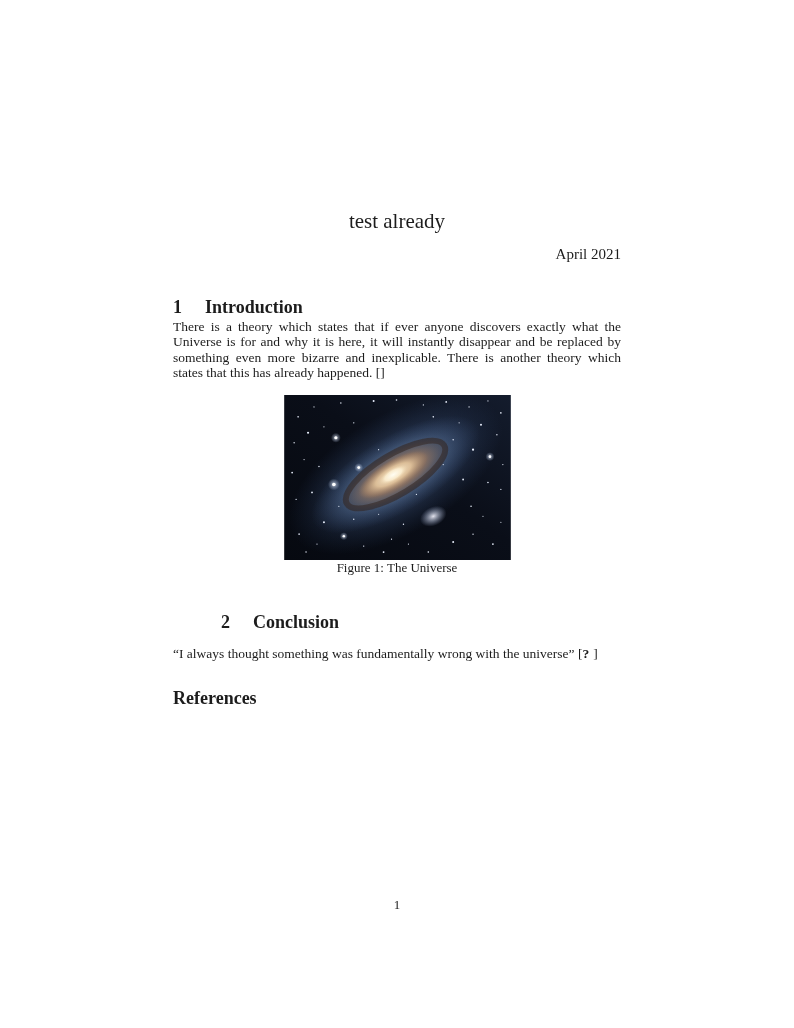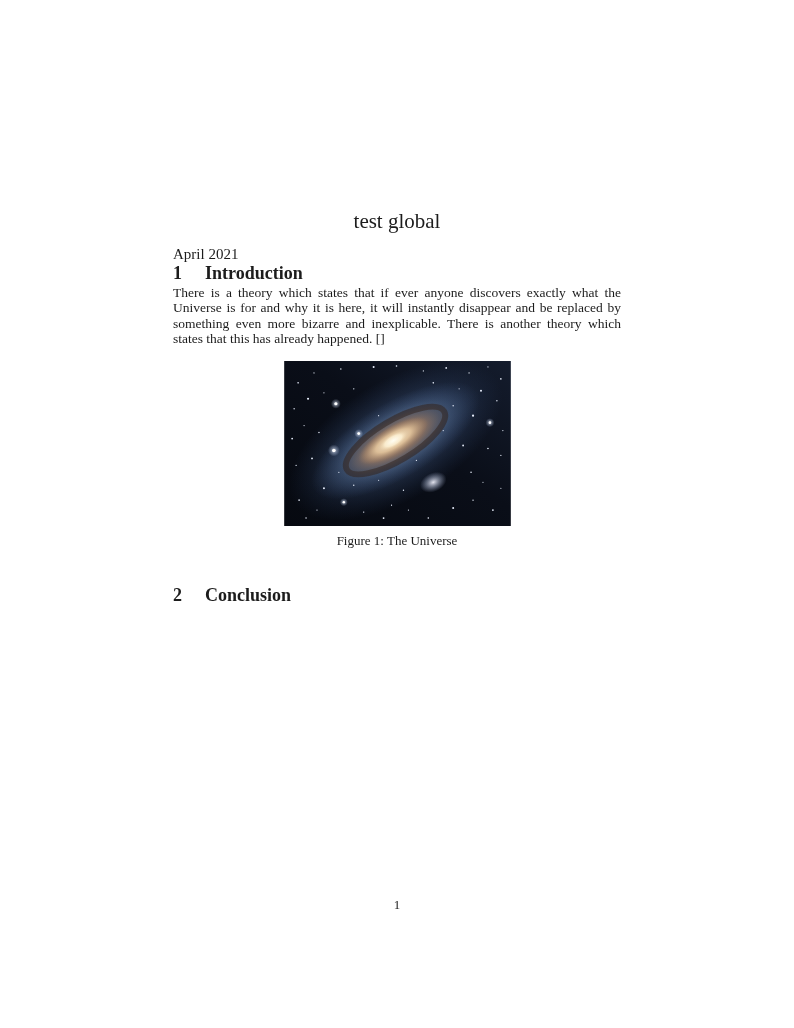--- a/index.html
+++ b/index.html
@@ -21,31 +21,32 @@
     line-height: 1.2;
   }
   .doc-author {
     margin-top: 24px;
     text-align: center;
     font-size: 15px;
     line-height: 1.2;
   }
   .doc-date {
     margin-top: 11px;
-    text-align: left;
+    text-align: right;
     font-size: 15px;
     line-height: 1.2;
   }
   .section-heading {
+    margin-top: 34px;
     font-size: 18px;
     font-weight: bold;
     line-height: 1.2;
   }
   .section-heading .sec-num { display: inline-block; margin-right: 23px; }
-  .section-heading-2 { margin-top: 37px; }
+  .section-heading-2 { margin-top: 37px; margin-left: 48px; }
   .refs-heading { margin-top: 27px; }
 
   .body-par {
     font-size: 13.5px;
     line-height: 15.5px;
     text-align: justify;
   }
   .quote-par {
     margin-top: 12px;
     font-size: 13.5px;
@@ -54,40 +55,40 @@
   .cite-close { padding-left: 4px; }
 
   .figure-wrap { margin-top: 14px; text-align: center; }
   .figure-image {
     display: inline-block;
     width: 227px; height: 165px;
     line-height: 0;
     vertical-align: top;
   }
   .figure-caption {
-    margin-top: 7px;
+    margin-top: 0;
     text-align: center;
     font-size: 13px;
     line-height: 1.2;
   }
   .page-number {
     position: absolute;
     top: 897px; left: 0;
     width: 794px;
     text-align: center;
     font-size: 13px;
   }
 </style>
 </head>
 <body>
 
 <div class="page">
   <div class="content">
 
-    <div class="doc-title">test global</div>
+    <div class="doc-title">test already</div>
     <div class="doc-date">April 2021</div>
 
     <div class="section-heading"><span class="sec-num">1</span><span>Introduction</span></div>
 
     <div class="body-par"><span>There is a theory which states that if ever anyone discovers exactly what the Universe is for and why it is here, it will instantly disappear and be replaced by something even more bizarre and inexplicable. There is another theory which states that this has already happened.</span> <span>[]</span></div>
 
     <div class="figure-wrap">
       <span class="figure-image">
         <svg width="227" height="165" viewBox="0 0 228 166" xmlns="http://www.w3.org/2000/svg" aria-hidden="true">
           <defs>
@@ -211,18 +212,20 @@
               <circle cx="22" cy="158" r="0.7"></circle>
               <circle cx="108" cy="145" r="0.6"></circle>
           </g>
         </svg>
       </span>
       <div class="figure-caption">Figure 1: The Universe</div>
     </div>
 
     <div class="section-heading section-heading-2"><span class="sec-num">2</span><span>Conclusion</span></div>
 
-
+    <div class="quote-par"><span>“I always thought something was fundamentally wrong with the universe”</span> <span>[</span><b>?</b><span class="cite-close">]</span></div>
+
+    <div class="section-heading refs-heading">References</div>
 
   </div>
 
   <div class="page-number">1</div>
 </div>
 
 </body></html>

